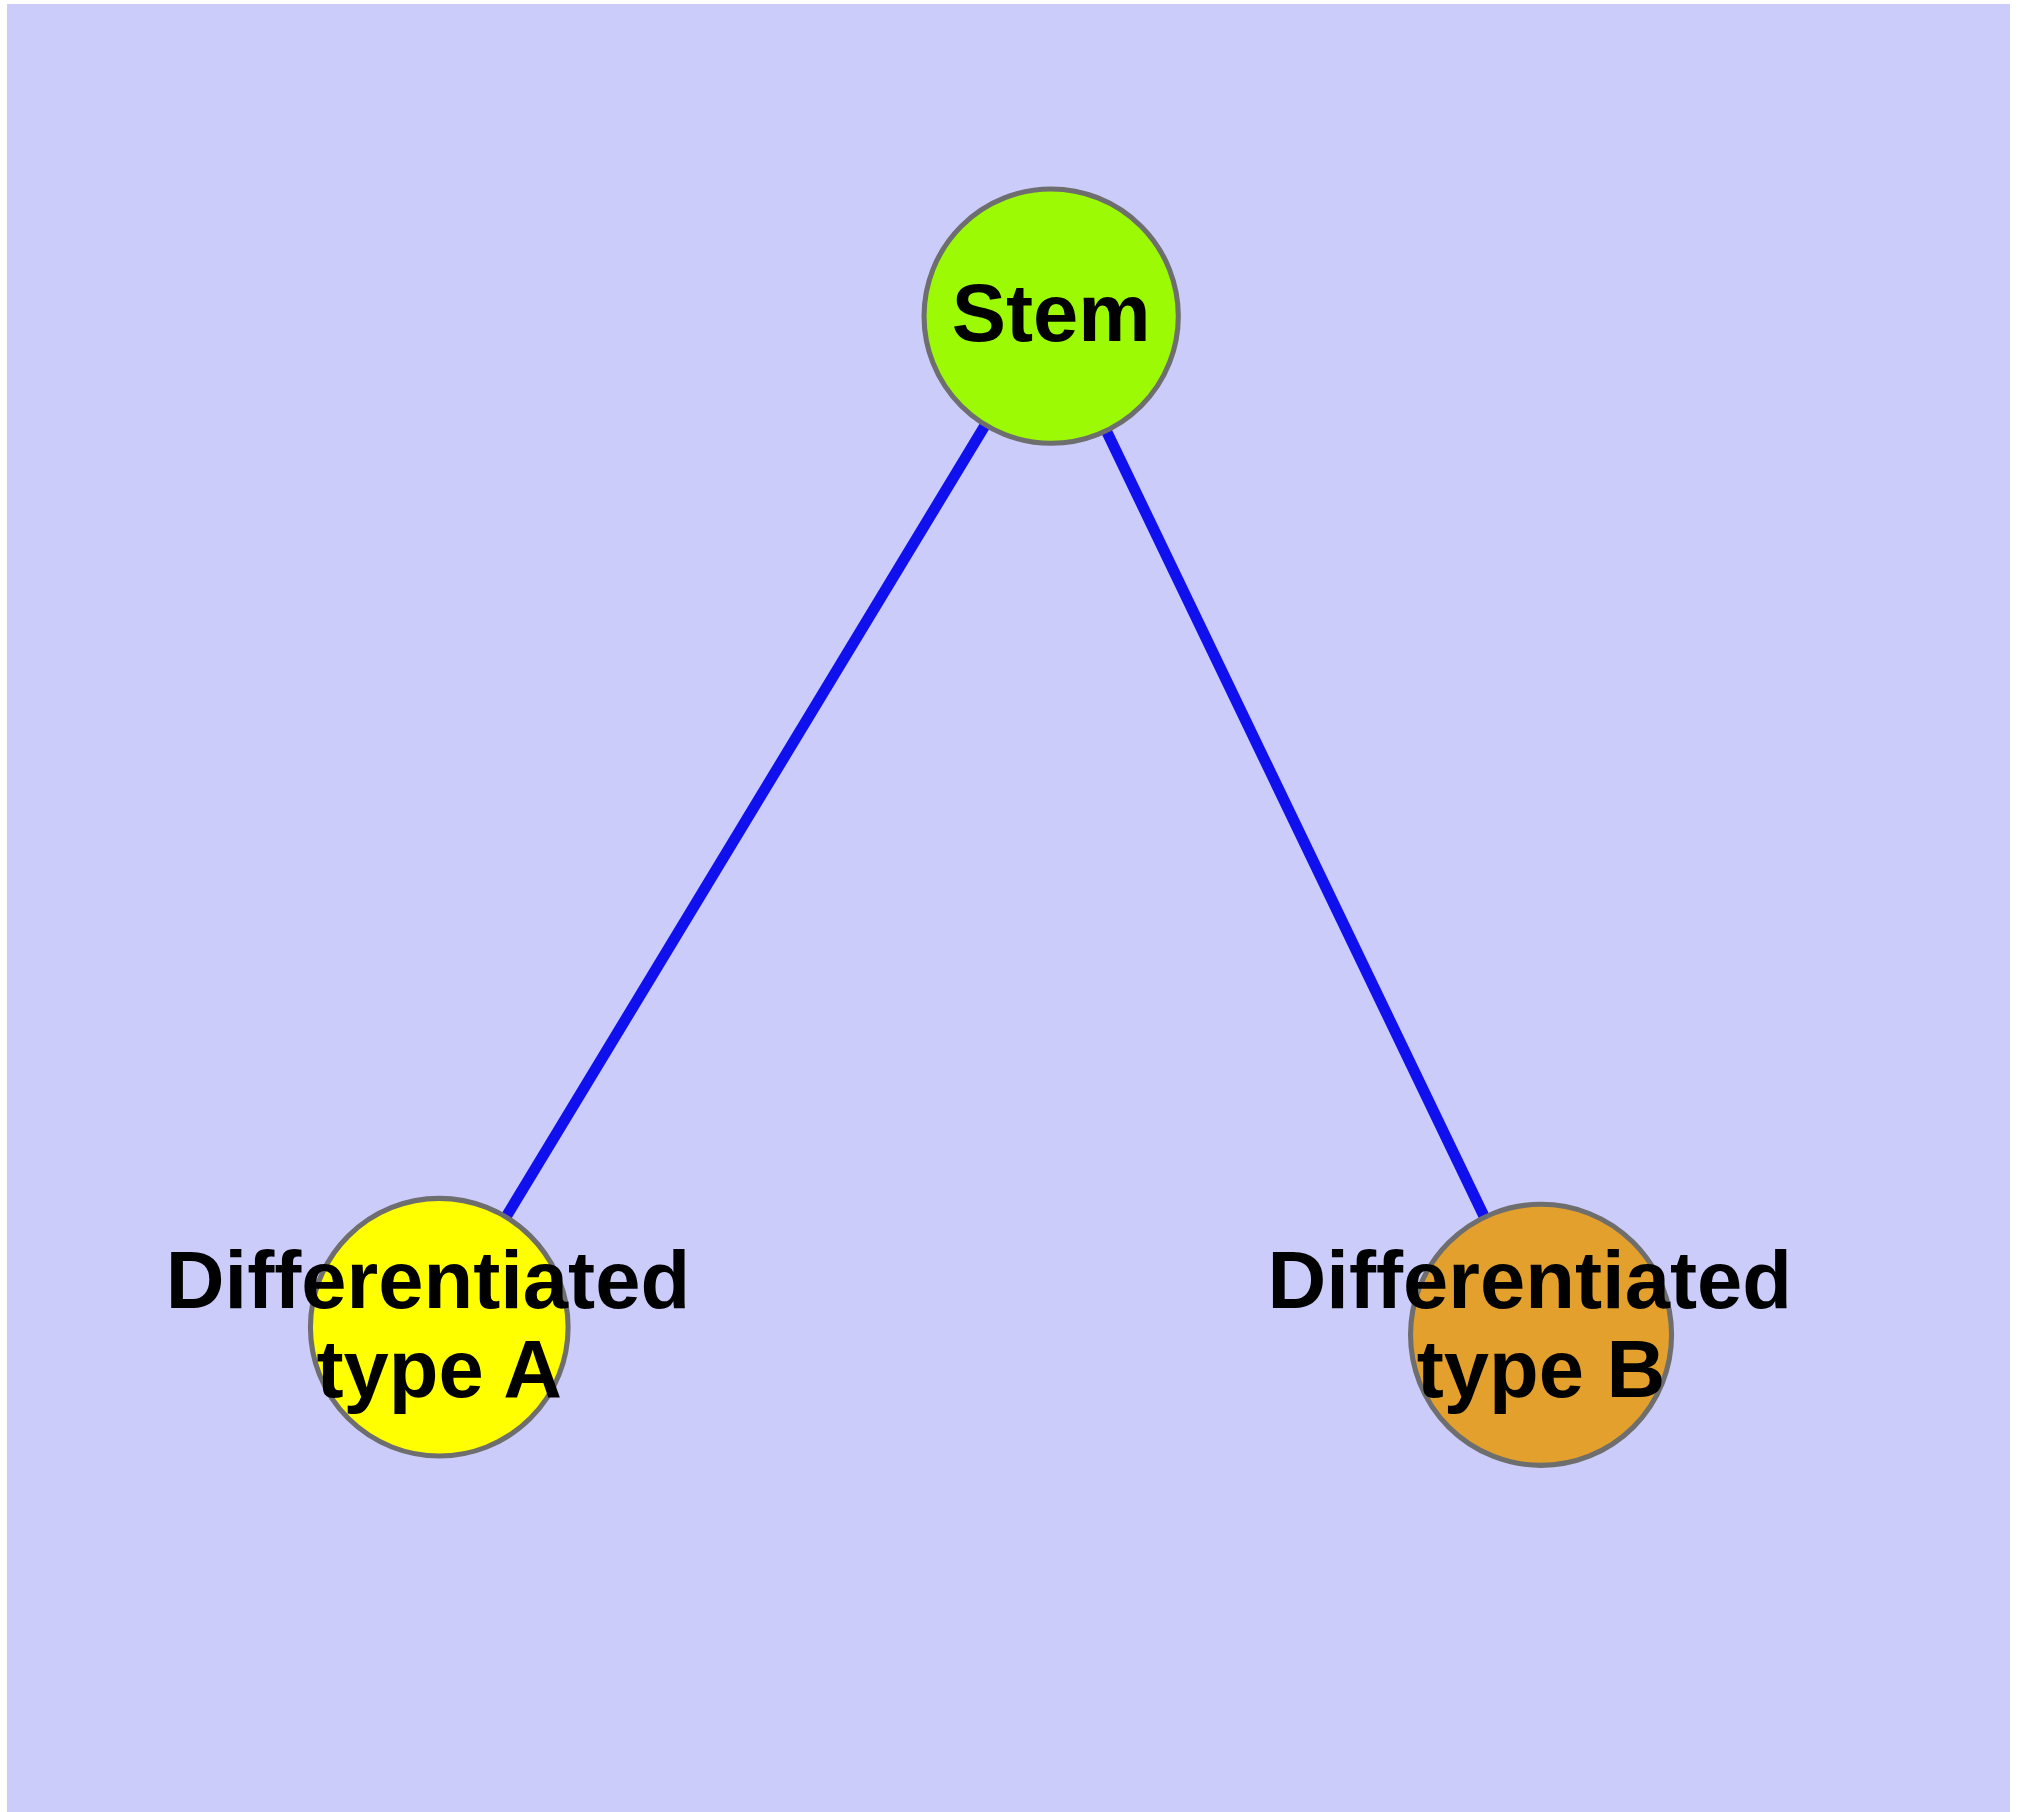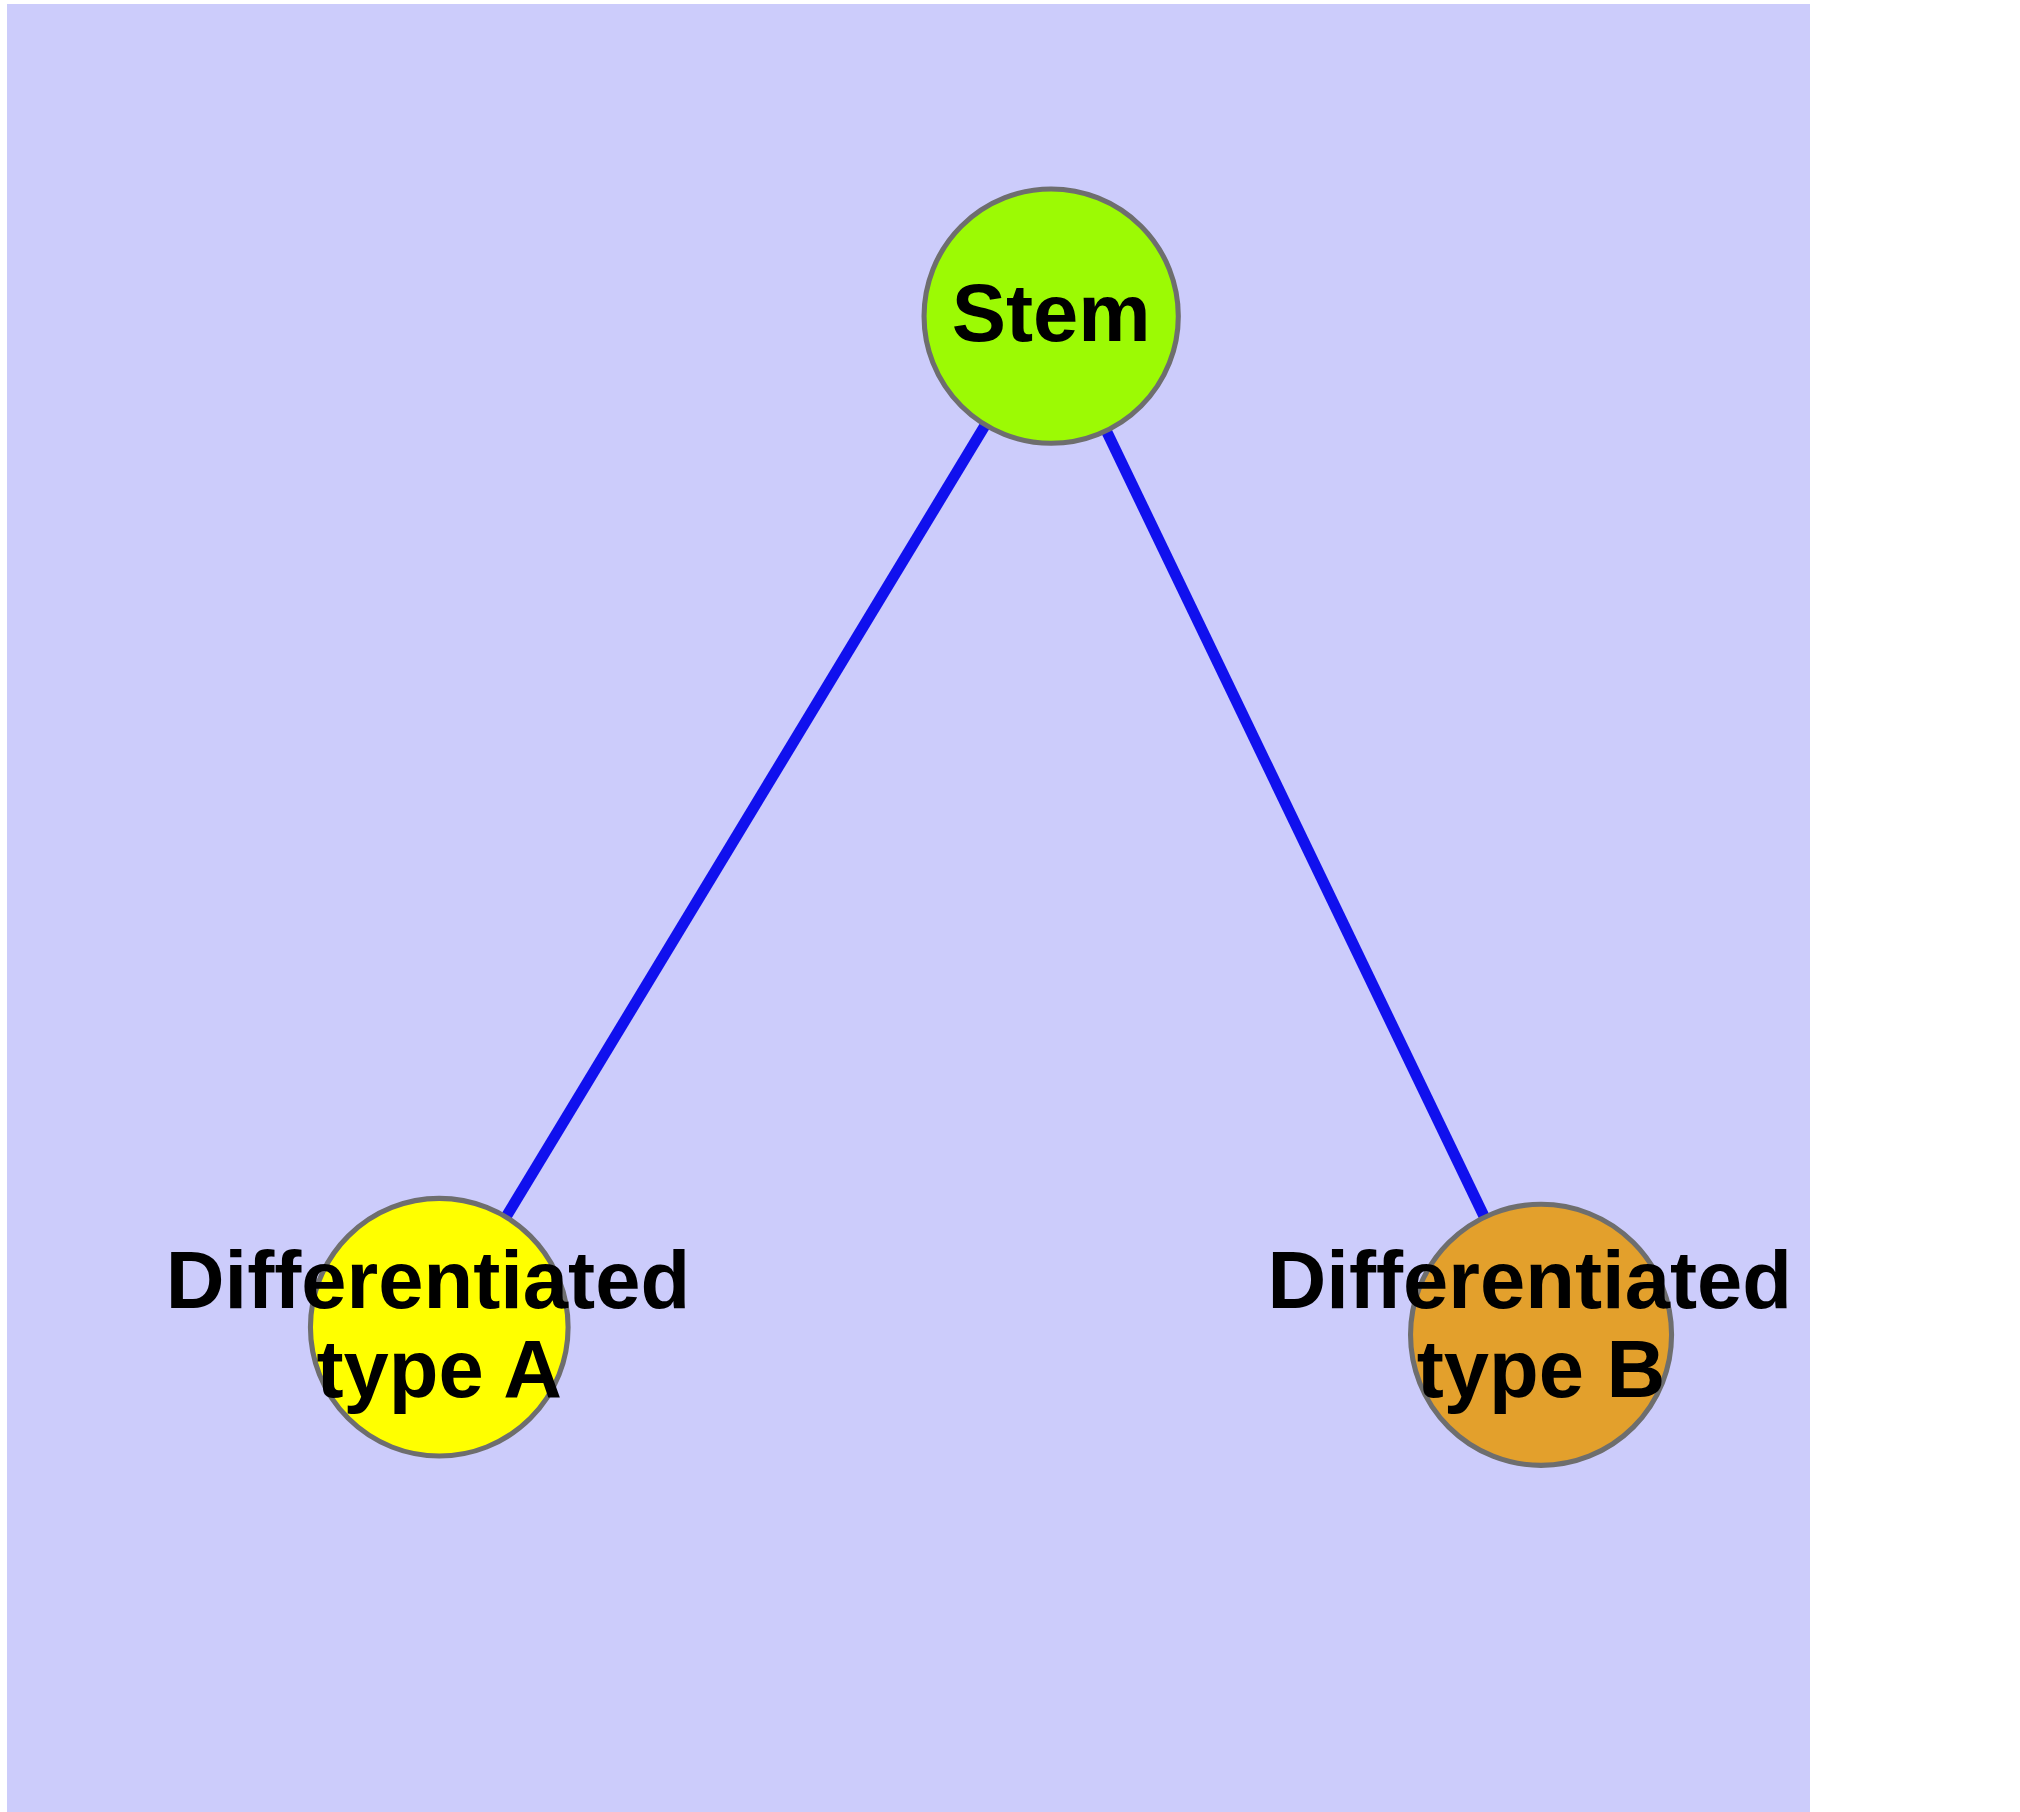--- a/index.html
+++ b/index.html
@@ -3,21 +3,21 @@
 <meta charset="utf-8">
 <title>Cell differentiation graph</title>
 <style>
   html, body {
     margin: 0;
     padding: 0;
     background: #ffffff;
   }
   #canvas {
     position: relative;
-    width: 1810px;
+    width: 2010px;
     height: 1812px;
     background: #ffffff;
     overflow: hidden;
     font-family: "Liberation Sans", sans-serif;
   }
   #plot-area {
     position: absolute;
     left: 6.8px;
     top: 4.2px;
     width: 2014px;

